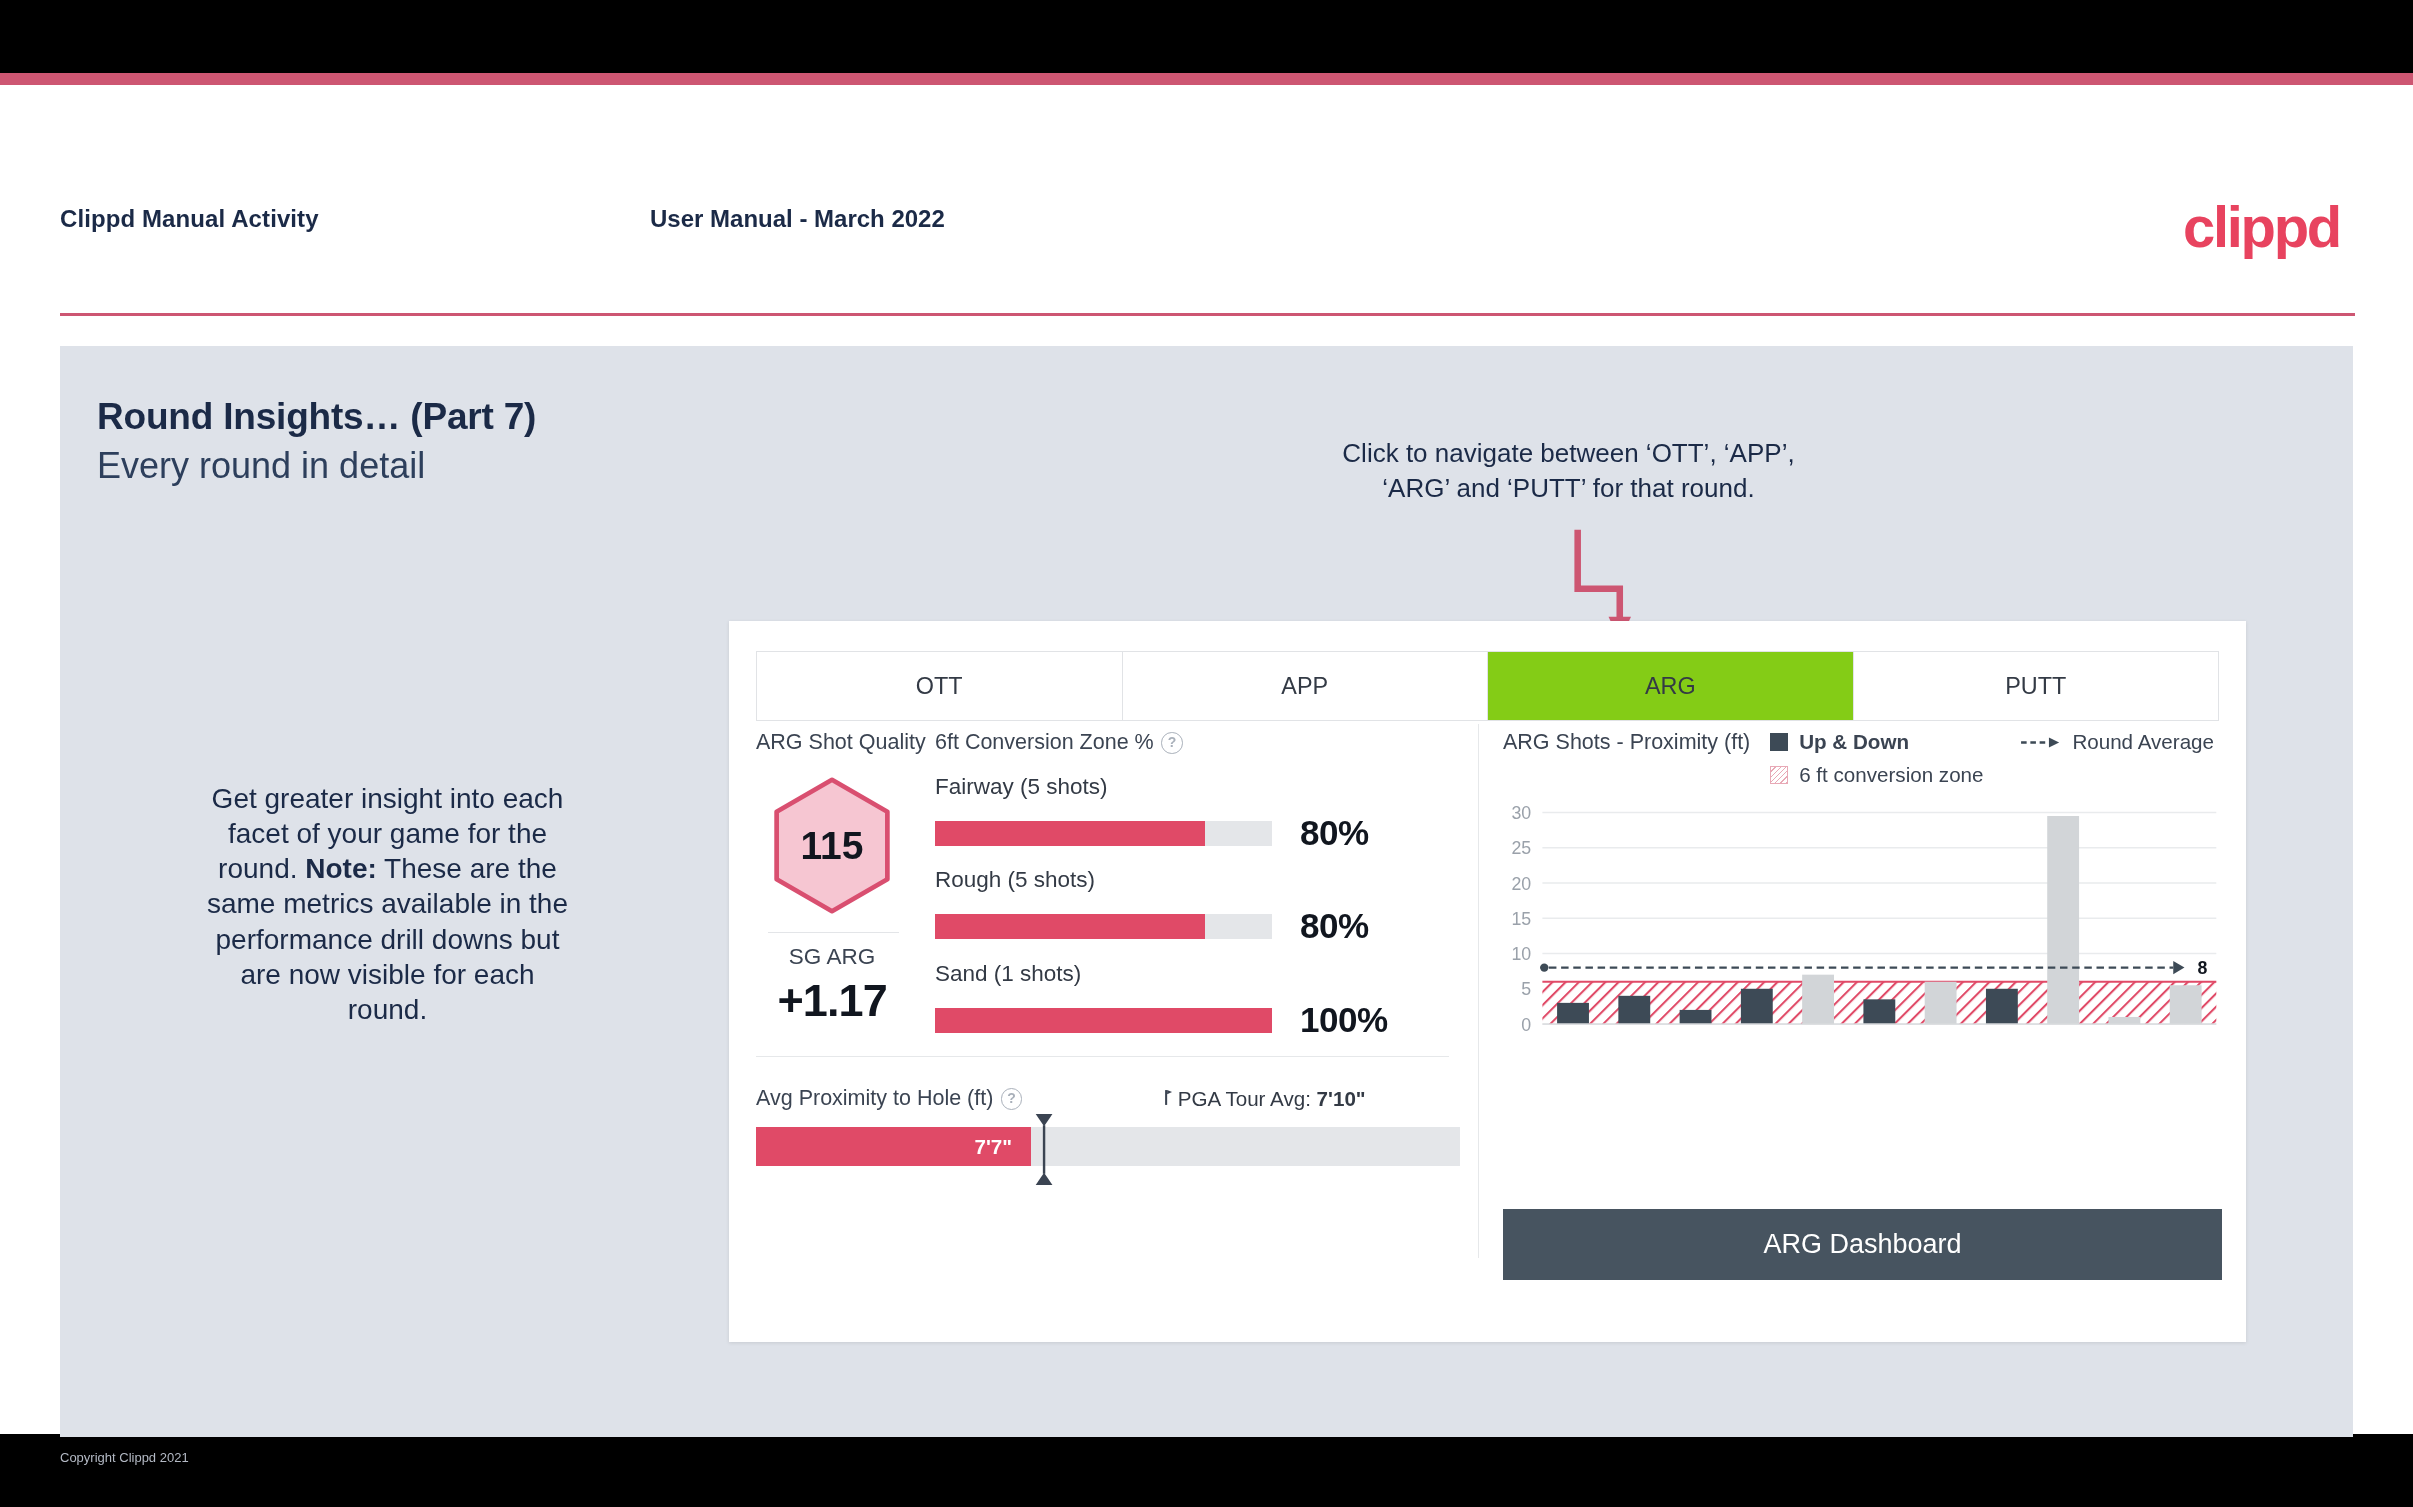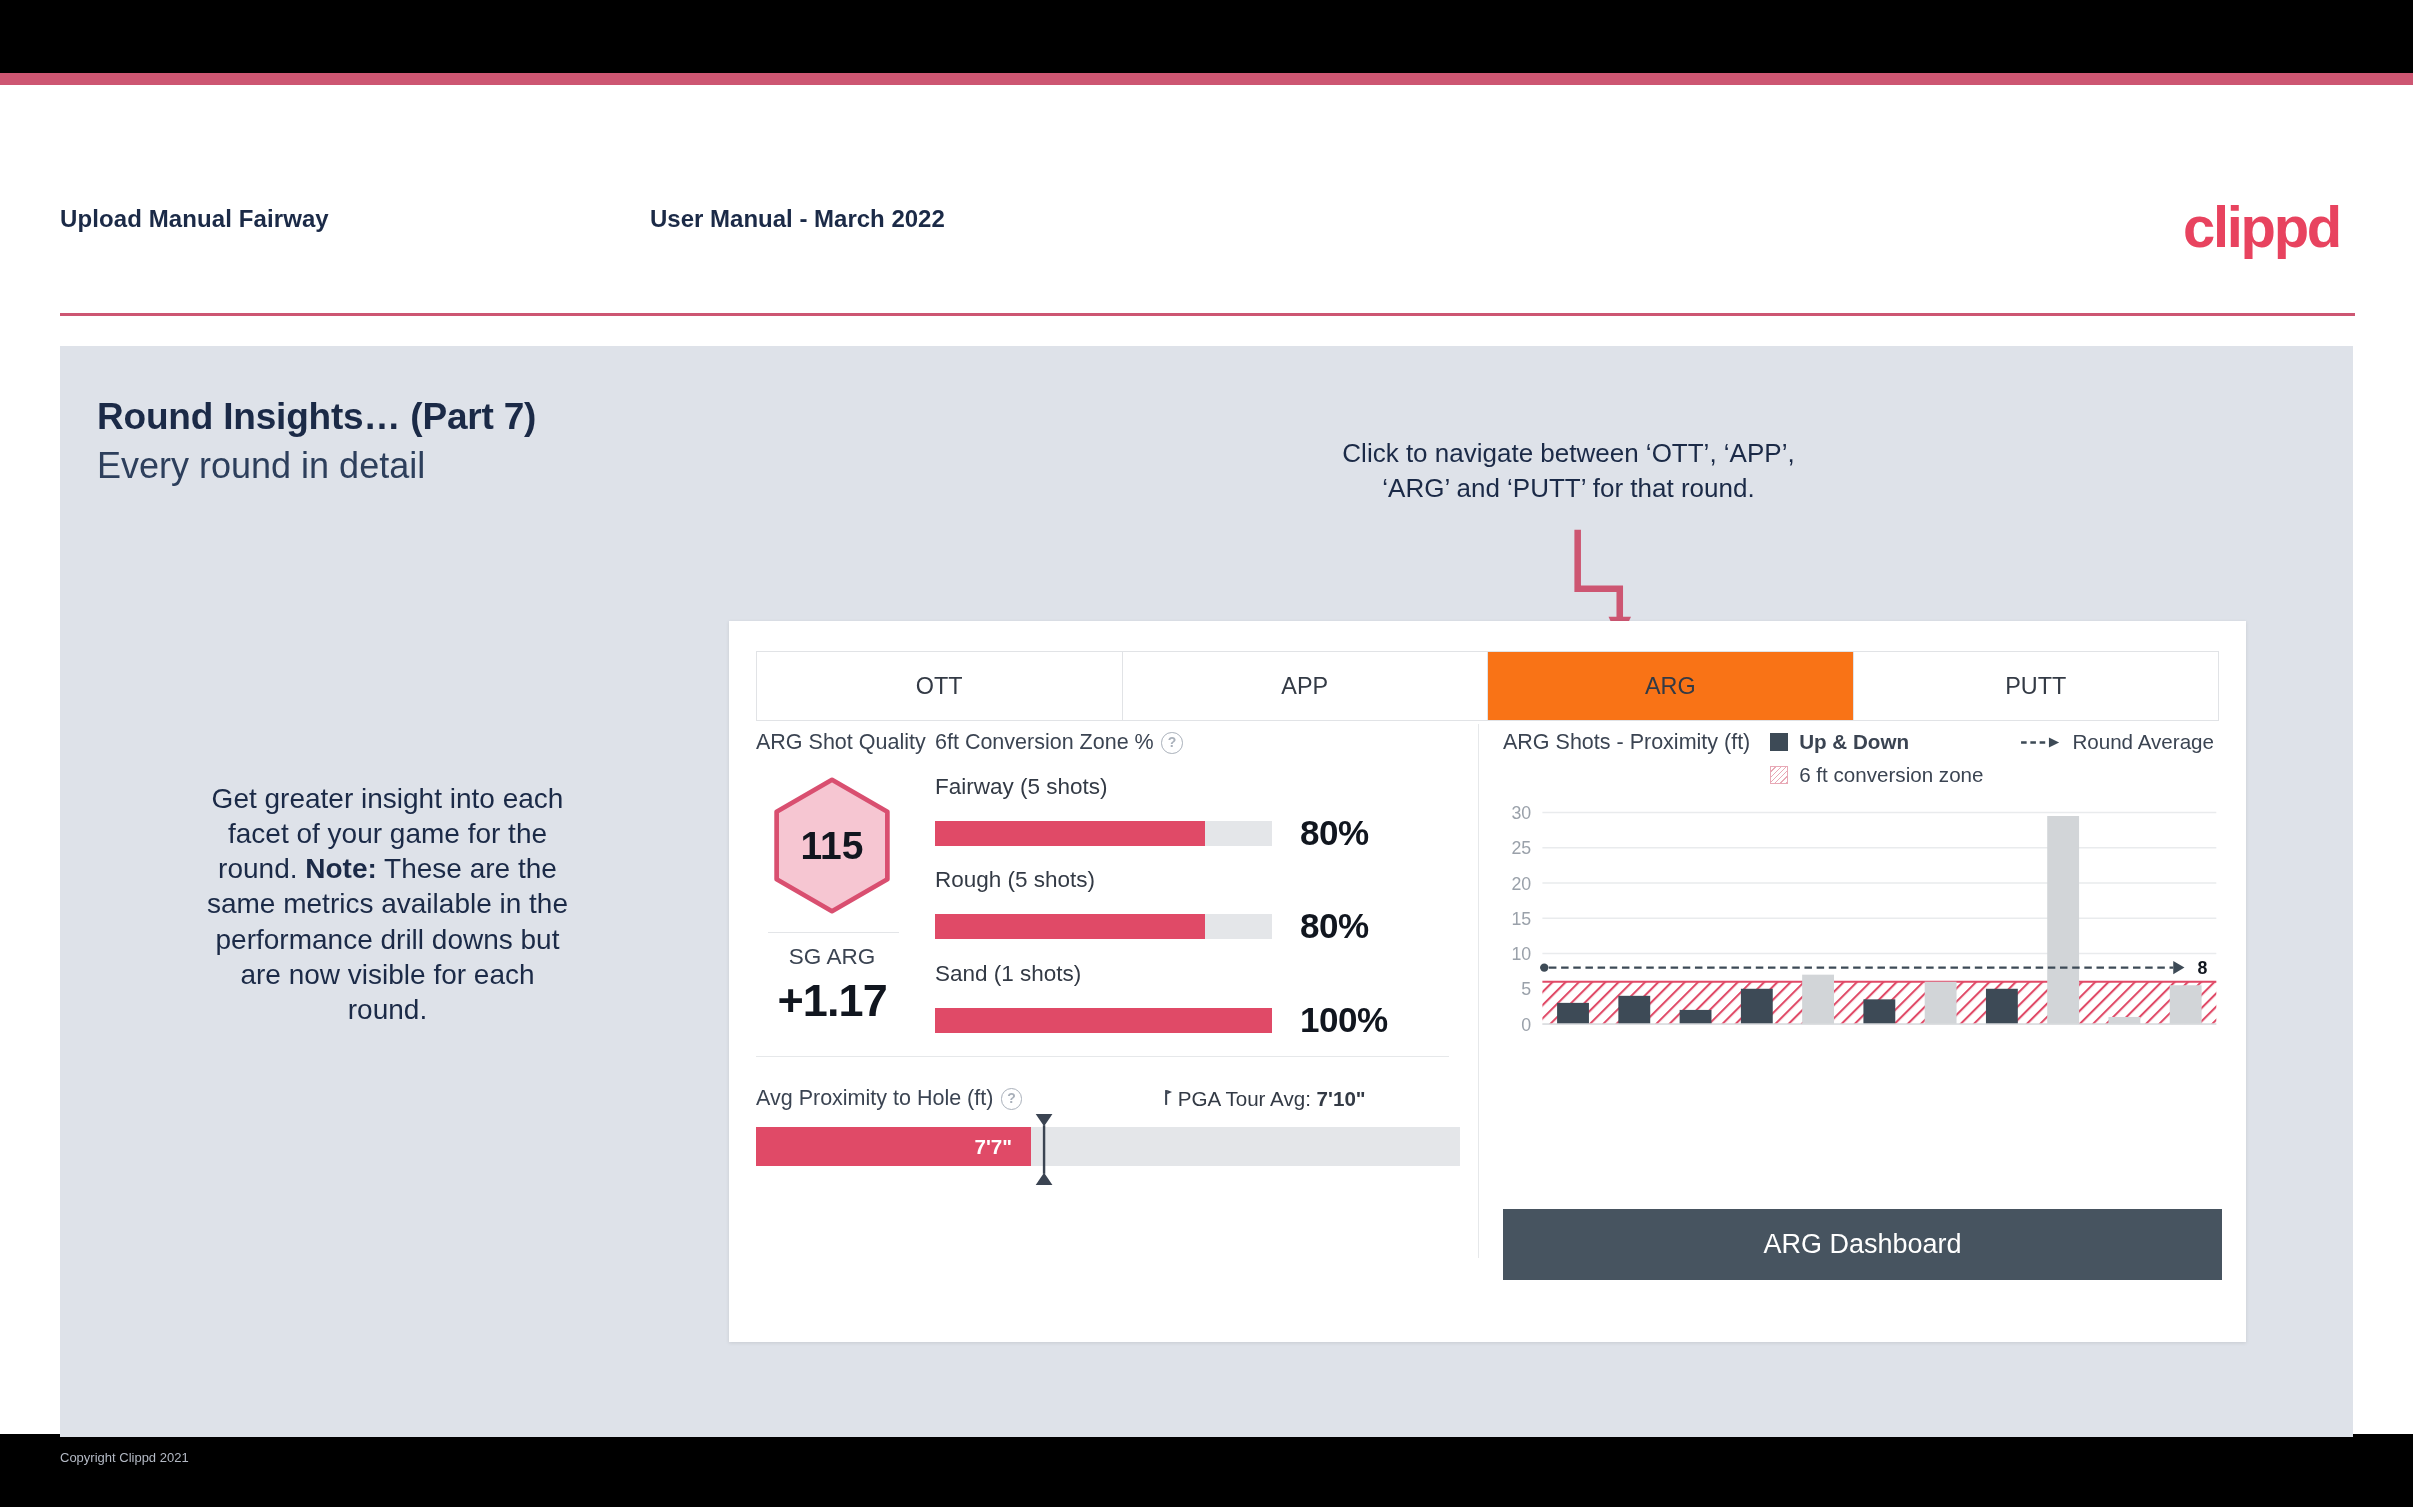--- a/index.html
+++ b/index.html
@@ -97,21 +97,21 @@
     display: flex;
     border: 0.9px solid #e1e3e6;
     background: #fff;
   }
   .tab {
     flex: 1 1 0; display: flex; align-items: center; justify-content: center;
     font-size: 23.4px; color: #333a45; background: #fff;
     border-right: 0.9px solid #e1e3e6;
   }
   .tab:last-child { border-right: none; }
-  .tab.active { background: #f97316; }
+  .tab.active { background: #84cc16; }
 
   
   .split-line {
     position: absolute; left: 749px; top: 103px;
     width: 0.9px; height: 534px; background: #e6e8ea;
   }
 
   
   .lbl-sq {
     position: absolute; left: 27px; top: 109px;
@@ -219,21 +219,21 @@
   }
 </style>
 </head>
 <body>
 
 <div id="stage">
 
   <div class="slide">
     <div class="topline"></div>
 
-    <div class="hdr-left">Upload Manual Fairway</div>
+    <div class="hdr-left">Clippd Manual Activity</div>
     <div class="hdr-mid">User Manual - March 2022</div>
     <div class="logo">clippd</div>
     <div class="hdr-rule"></div>
 
     <div class="panel"></div>
 
     <div class="title">Round Insights… (Part 7)</div>
     <div class="subtitle">Every round in detail</div>
 
     <div class="callout">

